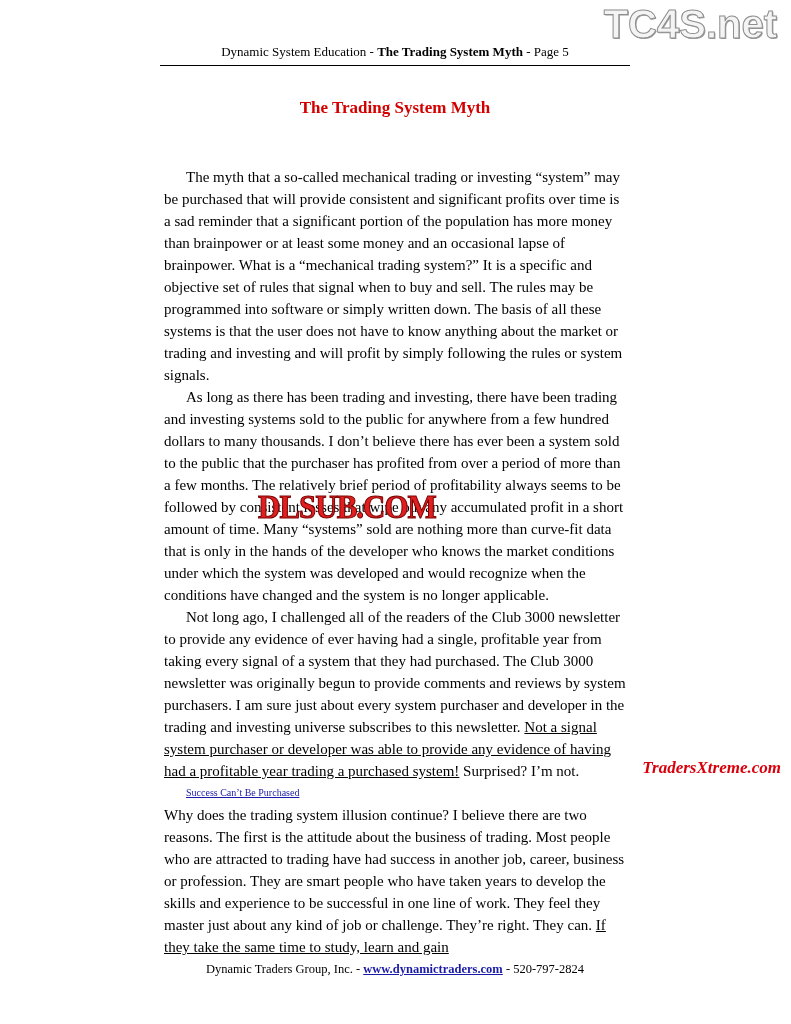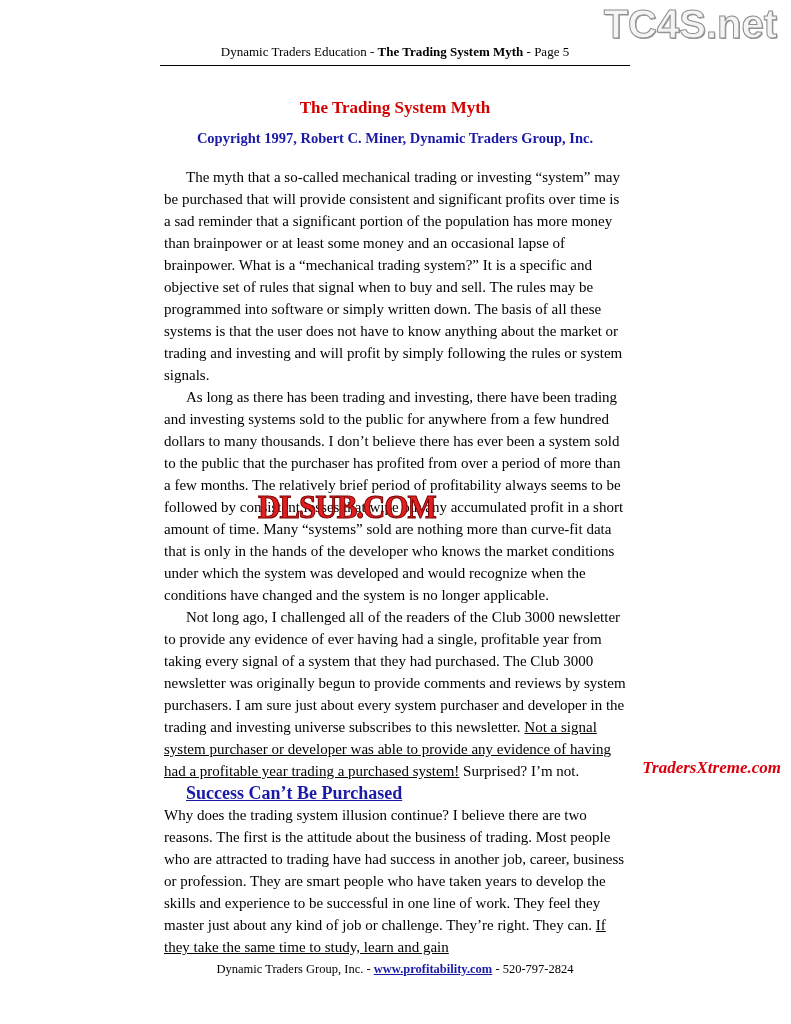--- a/index.html
+++ b/index.html
@@ -112,22 +112,22 @@
     line-height: 22px;
     text-align: left;
   }
   .body-col p {
     margin: 0;
     text-indent: 22px;
   }
   .body-col p.noindent { text-indent: 0; }
   .subhead {
     margin: 6px 0 2px 0;
-    font-size: 18px;
-    font-weight: bold;
+    font-size: 10px;
+    font-weight: normal;
     color: #1a1aa8;
     text-decoration: underline;
     text-indent: 0;
   }
   .u { text-decoration: underline; }
 
   .footer {
     position: absolute;
     left: 120px;
     top: 962px;
@@ -142,35 +142,34 @@
   }
 </style>
 </head>
 <body>
 
 <div class="page">
 
   <div class="wm-tc4s">TC4S.net</div>
 
   <div class="header">
-    <span>Dynamic Traders Education - </span><span class="bold">The Trading System Myth</span><span> - Page 5</span>
+    <span>Dynamic System Education - </span><span class="bold">The Trading System Myth</span><span> - Page 5</span>
   </div>
   <div class="header-rule"></div>
 
   <div class="doc-title">The Trading System Myth</div>
-  <div class="doc-copyright">Copyright 1997, Robert C. Miner, Dynamic Traders Group, Inc.</div>
 
   <div class="body-col">
     <p>The myth that a so-called mechanical trading or investing “system” may be purchased that will provide consistent and significant profits over time is a sad reminder that a significant portion of the population has more money than brainpower or at least some money and an occasional lapse of brainpower. What is a “mechanical trading system?” It is a specific and objective set of rules that signal when to buy and sell. The rules may be programmed into software or simply written down. The basis of all these systems is that the user does not have to know anything about the market or trading and investing and will profit by simply following the rules or system signals.</p>
     <p>As long as there has been trading and investing, there have been trading and investing systems sold to the public for anywhere from a few hundred dollars to many thousands. I don’t believe there has ever been a system sold to the public that the purchaser has profited from over a period of more than a few months. The relatively brief period of profitability always seems to be followed by consistent losses that wipe out any accumulated profit in a short amount of time. Many “systems” sold are nothing more than curve-fit data that is only in the hands of the developer who knows the market conditions under which the system was developed and would recognize when the conditions have changed and the system is no longer applicable.</p>
     <p><span>Not long ago, I challenged all of the readers of the Club 3000 newsletter to provide any evidence of ever having had a single, profitable year from taking every signal of a system that they had purchased. The Club 3000 newsletter was originally begun to provide comments and reviews by system purchasers. I am sure just about every system purchaser and developer in the trading and investing universe subscribes to this newsletter.</span> <span class="u">Not a signal system purchaser or developer was able to provide any evidence of having had a profitable year trading a purchased system!</span><span> Surprised? I’m not.</span></p>
     <p class="subhead">Success Can’t Be Purchased</p>
     <p class="noindent"><span>Why does the trading system illusion continue? I believe there are two reasons. The first is the attitude about the business of trading. Most people who are attracted to trading have had success in another job, career, business or profession. They are smart people who have taken years to develop the skills and experience to be successful in one line of work. They feel they master just about any kind of job or challenge. They’re right. They can. </span><span class="u">If they take the same time to study, learn and gain</span></p>
   </div>
 
   <div class="wm-dlsub">DLSUB.COM</div>
 
   <div class="footer">
-    <span>Dynamic Traders Group, Inc. - </span><span class="link">www.profitability.com</span><span> - 520-797-2824</span>
+    <span>Dynamic Traders Group, Inc. - </span><span class="link">www.dynamictraders.com</span><span> - 520-797-2824</span>
   </div>
 
   <div class="wm-tx">TradersXtreme.com</div>
 </div>
 
 </body></html>

